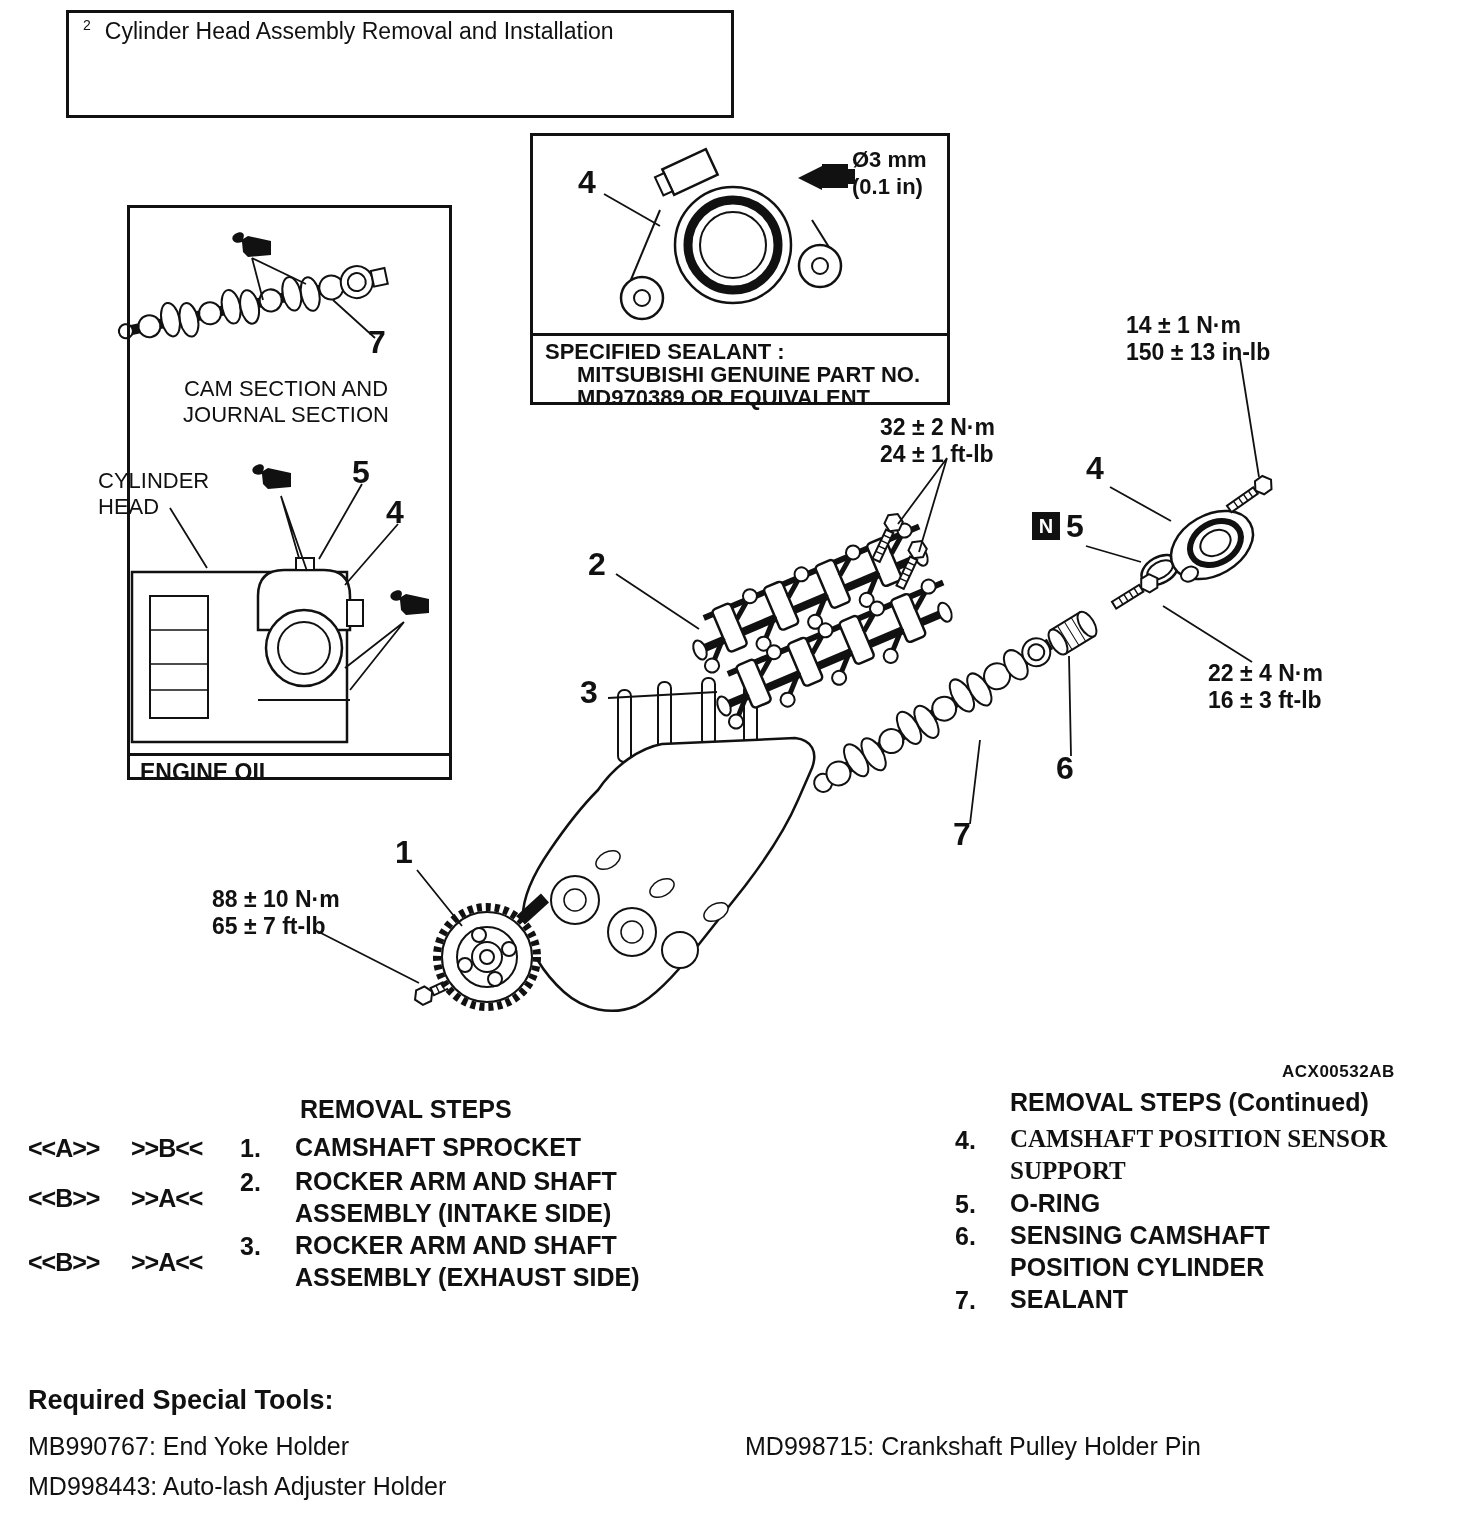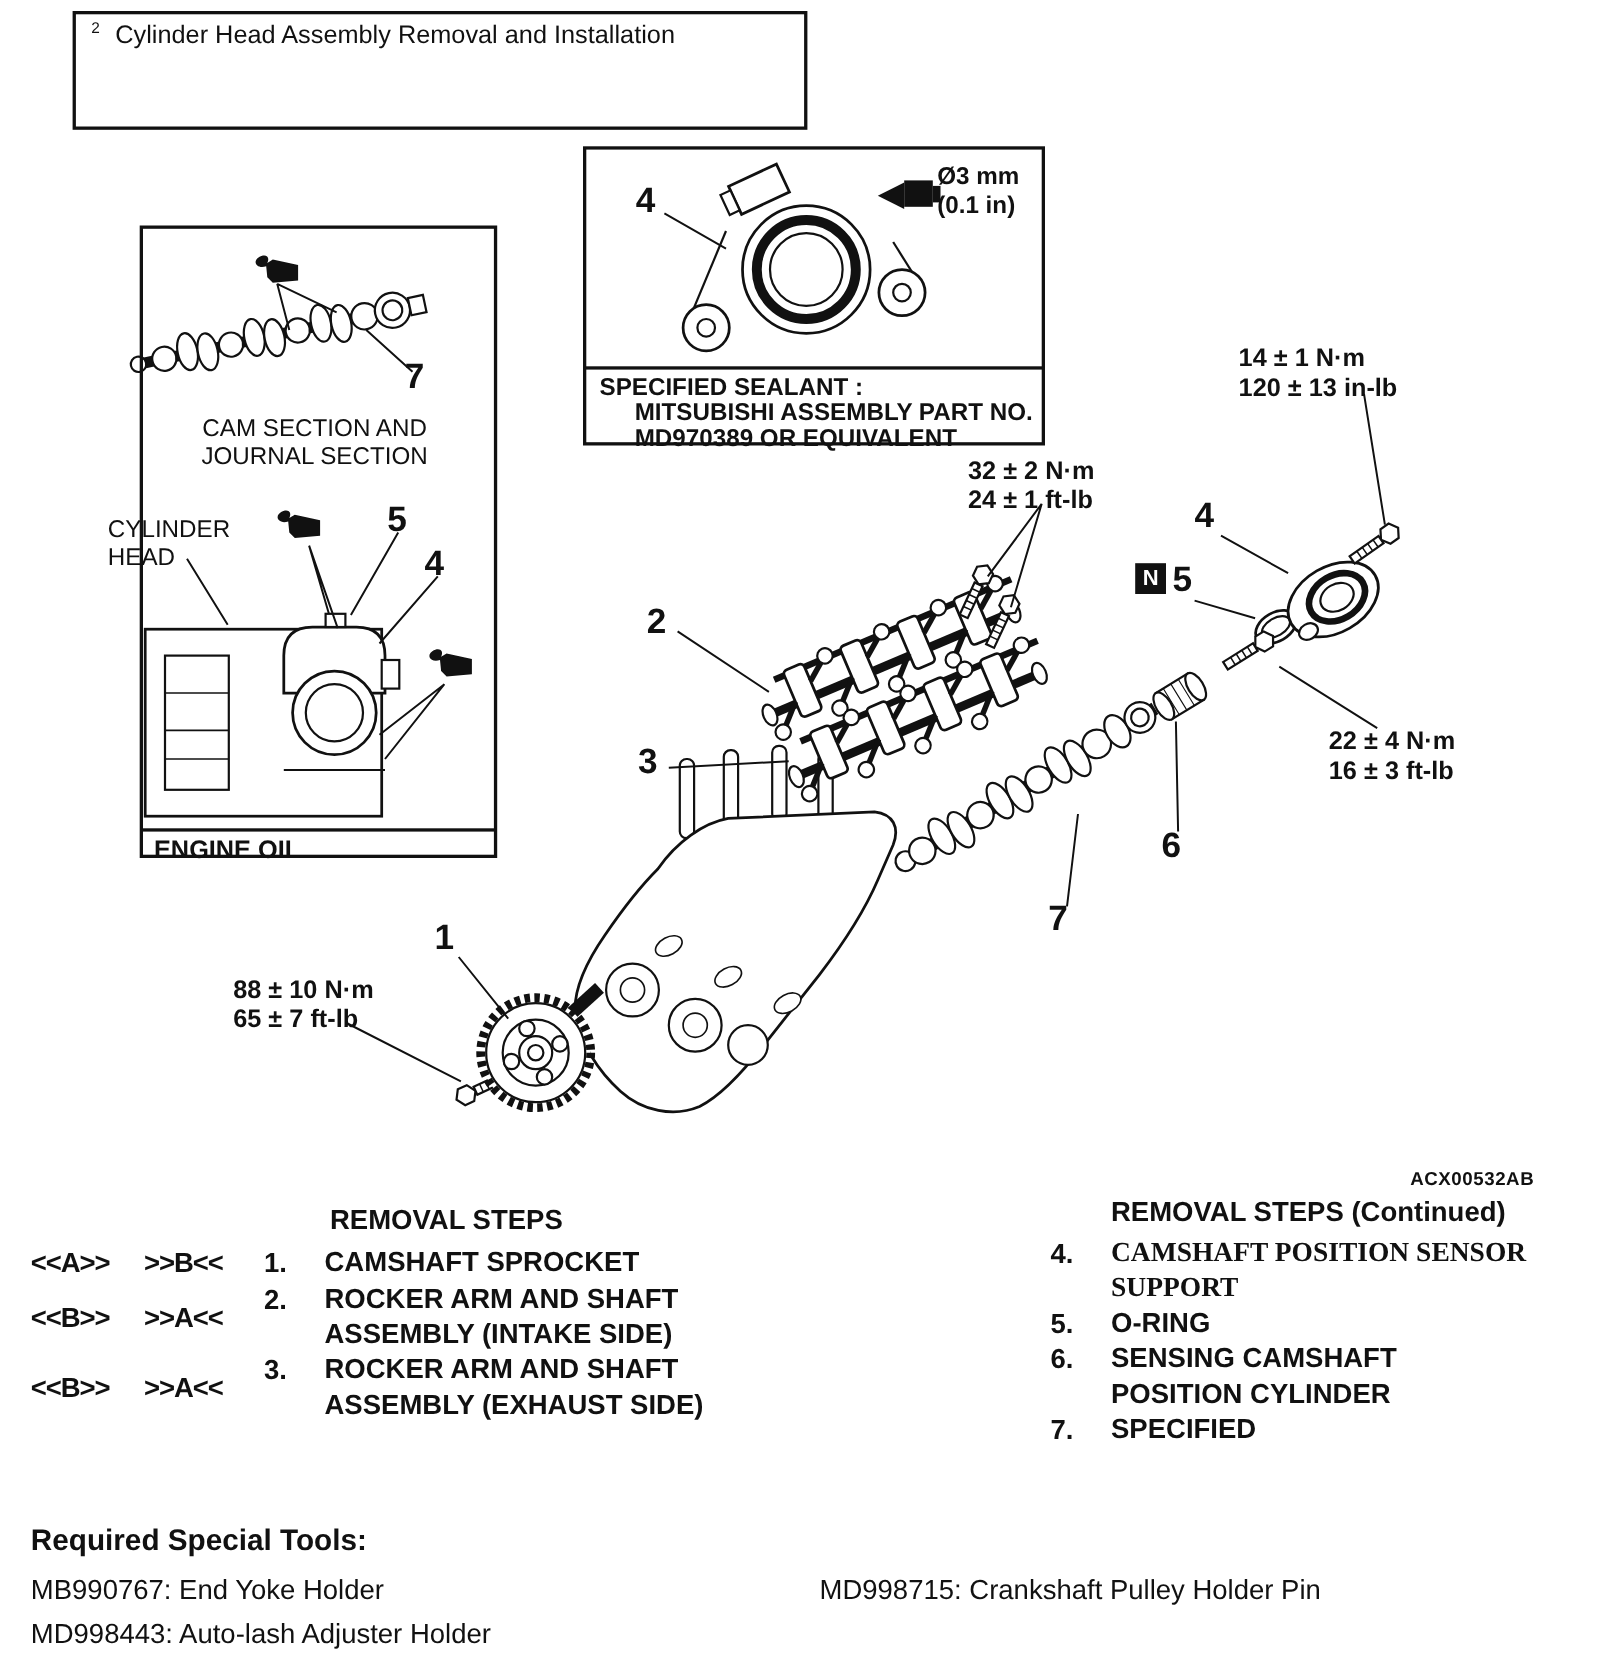--- a/index.html
+++ b/index.html
@@ -220,21 +220,21 @@
 
   <div class="box" style="left:66px; top:10px; width:668px; height:108px;">
     <div class="hdr-item">
       <sup>2</sup><span>Cylinder Head Assembly Removal and Installation</span>
     </div>
   </div>
 
   <div class="box" style="left:530px; top:133px; width:420px; height:272px;">
     <div class="divider" style="top:197px;"></div>
     <div class="label bold" style="left:12px; top:203px;">SPECIFIED SEALANT :</div>
-    <div class="label bold" style="left:44px; top:226px;">MITSUBISHI ASSEMBLY PART NO.</div>
+    <div class="label bold" style="left:44px; top:226px;">MITSUBISHI GENUINE PART NO.</div>
     <div class="label bold" style="left:44px; top:249px;text-align:right;">MD970389 OR EQUIVALENT</div>
   </div>
 
   <div class="box" style="left:85px; top:205px; width:325px; height:575px;margin-left:42px;">
     <div class="divider" style="top:545px;"></div>
     <div class="label bold" style="left:10px; top:551px; font-size:23px;">ENGINE OIL</div>
   </div>
 
   <div class="callout" style="left:368px; top:326px;">7</div>
   <div class="label" style="left:172px; top:376px; width:228px; text-align:center;">CAM SECTION AND
@@ -244,21 +244,21 @@
   <div class="callout" style="left:352px; top:456px;">5</div>
   <div class="callout" style="left:386px; top:496px;">4</div>
 
   <div class="callout" style="left:578px; top:166px;">4</div>
   <div class="torque" style="left:852px; top:146px; font-size:22px;">Ø3 mm
 (0.1 in)</div>
 
   <div class="torque" style="left:880px; top:414px;">32 ± 2 N·m
 24 ± 1 ft-lb</div>
   <div class="torque" style="left:1126px; top:312px;">14 ± 1 N·m
-120 ± 13 in-lb</div>
+150 ± 13 in-lb</div>
   <div class="torque" style="left:1208px; top:660px;">22 ± 4 N·m
 16 ± 3 ft-lb</div>
   <div class="torque" style="left:172px; top:886px;margin-left:40px;">88 ± 10 N·m
 65 ± 7 ft-lb</div>
 
   <div class="callout" style="left:588px; top:548px;">2</div>
   <div class="callout" style="left:580px; top:676px;">3</div>
   <div class="callout" style="left:1086px; top:452px;">4</div>
   <div class="n-badge" style="left:1032px; top:512px;">N</div>
   <div class="callout" style="left:1066px; top:510px;">5</div>
@@ -293,20 +293,20 @@
 SUPPORT</div>
 
   <div class="step-num" style="left:955px; top:1190px;">5.</div>
   <div class="step-txt" style="left:1010px; top:1187px; width:420px;">O-RING</div>
 
   <div class="step-num" style="left:955px; top:1222px;">6.</div>
   <div class="step-txt" style="left:1010px; top:1219px; width:420px;">SENSING CAMSHAFT
 POSITION CYLINDER</div>
 
   <div class="step-num" style="left:955px; top:1286px;">7.</div>
-  <div class="step-txt" style="left:1010px; top:1283px; width:420px;">SPECIFIED</div>
+  <div class="step-txt" style="left:1010px; top:1283px; width:420px;">SEALANT</div>
 
   <div class="tools-title" style="left:28px; top:1385px;">Required Special Tools:</div>
   <div class="tool-line" style="left:28px; top:1432px;">MB990767: End Yoke Holder</div>
   <div class="tool-line" style="left:28px; top:1472px;">MD998443: Auto-lash Adjuster Holder</div>
   <div class="tool-line" style="left:745px; top:1432px;">MD998715: Crankshaft Pulley Holder Pin</div>
 
 </div>
 
 </body></html>

